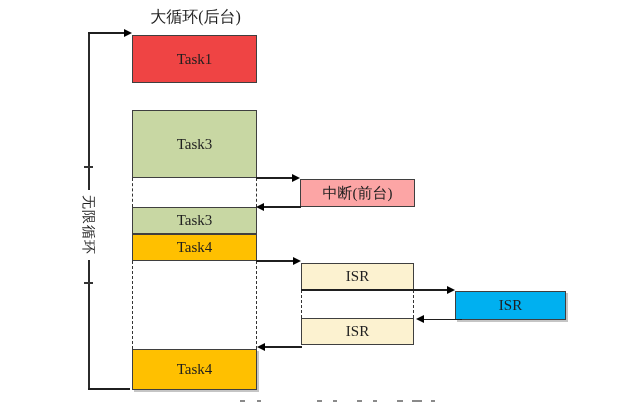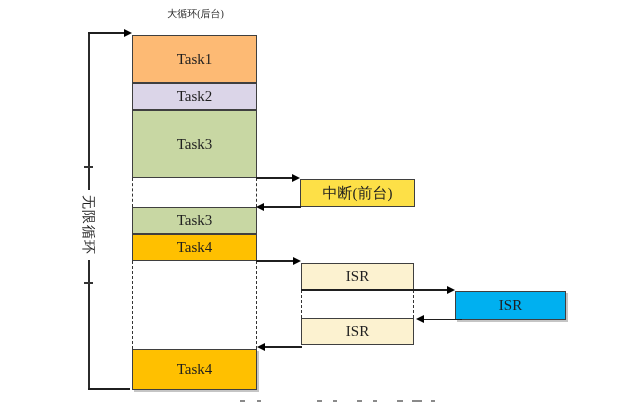--- a/index.html
+++ b/index.html
@@ -35,21 +35,21 @@
   }
   .arrow-l{
     position:absolute;width:0;height:0;
     border-top:4.5px solid transparent;
     border-bottom:4.5px solid transparent;
     border-right:8px solid #000;
   }
   .tick{position:absolute;width:9px;height:2px;background:#333;}
   .caption-label{
     position:absolute;
-    font-size:10px;
+    font-size:16px;
     white-space:nowrap;
     text-align:center;
   }
   #loop-label{
     position:absolute;
     left:53px;top:216px;width:70px;height:18px;
     transform:rotate(90deg);
     transform-origin:50% 50%;
     background:#ffffff;
     font-size:14px;letter-spacing:1px;
@@ -67,32 +67,31 @@
   <div class="caption-label" style="left:133px;top:7px;width:125px;">大循环(后台)</div>
 
   <div class="vline" style="left:88px;top:33px;height:356px;"></div>
   <div class="hline" style="left:88px;top:32px;width:37px;"></div>
   <div class="arrow-r" style="left:124px;top:28.5px;"></div>
   <div class="hline" style="left:88px;top:388px;width:42px;"></div>
   <div class="tick" style="left:84px;top:166px;"></div>
   <div class="tick" style="left:84px;top:282px;"></div>
   <div id="loop-label">无限循环</div>
 
-  <div class="box" style="left: 132px; top: 35px; width: 125px; height: 48px; background: #fdba74;">Task1</div>
-  <div class="box" style="left: 132px; top: 83px; width: 125px; height: 27px; background: rgb(219, 213, 232);">Task2</div>
+  <div class="box" style="left: 132px; top: 35px; width: 125px; height: 48px; background: #ef4444;">Task1</div>
   <div class="box" style="left: 132px; top: 110px; width: 125px; height: 68px; background: rgb(200, 215, 163);">Task3</div>
   <div class="gap" style="left:132px;top:178px;width:125px;height:29px;"></div>
   <div class="box" style="left: 132px; top: 207px; width: 125px; height: 27px; background: rgb(200, 215, 163);">Task3</div>
   <div class="box" style="left: 132px; top: 234px; width: 125px; height: 27px; background: rgb(255, 192, 0);">Task4</div>
   <div class="gap" style="left:132px;top:261px;width:125px;height:88px;"></div>
   <div class="box shadowed" style="left: 132px; top: 349px; width: 125px; height: 41px; border-width: 1.5px; background: rgb(255, 192, 0);">Task4</div>
 
   <div class="hline" style="left:256px;top:177px;width:40px;"></div>
   <div class="arrow-r" style="left:292px;top:173.5px;"></div>
-  <div class="box" style="left: 300px; top: 179px; width: 115px; height: 28px; background: #fde047;">中断(前台)</div>
+  <div class="box" style="left: 300px; top: 179px; width: 115px; height: 28px; background: #fca5a5;">中断(前台)</div>
   <div class="hline" style="left:263px;top:206px;width:38px;"></div>
   <div class="arrow-l" style="left:256px;top:202.5px;"></div>
 
   <div class="hline" style="left:256px;top:260px;width:40px;"></div>
   <div class="arrow-r" style="left:293px;top:256.5px;"></div>
   <div class="box" style="left: 301px; top: 263px; width: 113px; height: 27px; background: rgb(252, 242, 208);">ISR</div>
   <div class="gap" style="left:301px;top:290px;width:113px;height:28px;"></div>
   <div class="box" style="left: 301px; top: 318px; width: 113px; height: 27px; background: rgb(252, 242, 208);">ISR</div>
 
   <div class="hline" style="left:301px;top:289px;width:148px;"></div>

